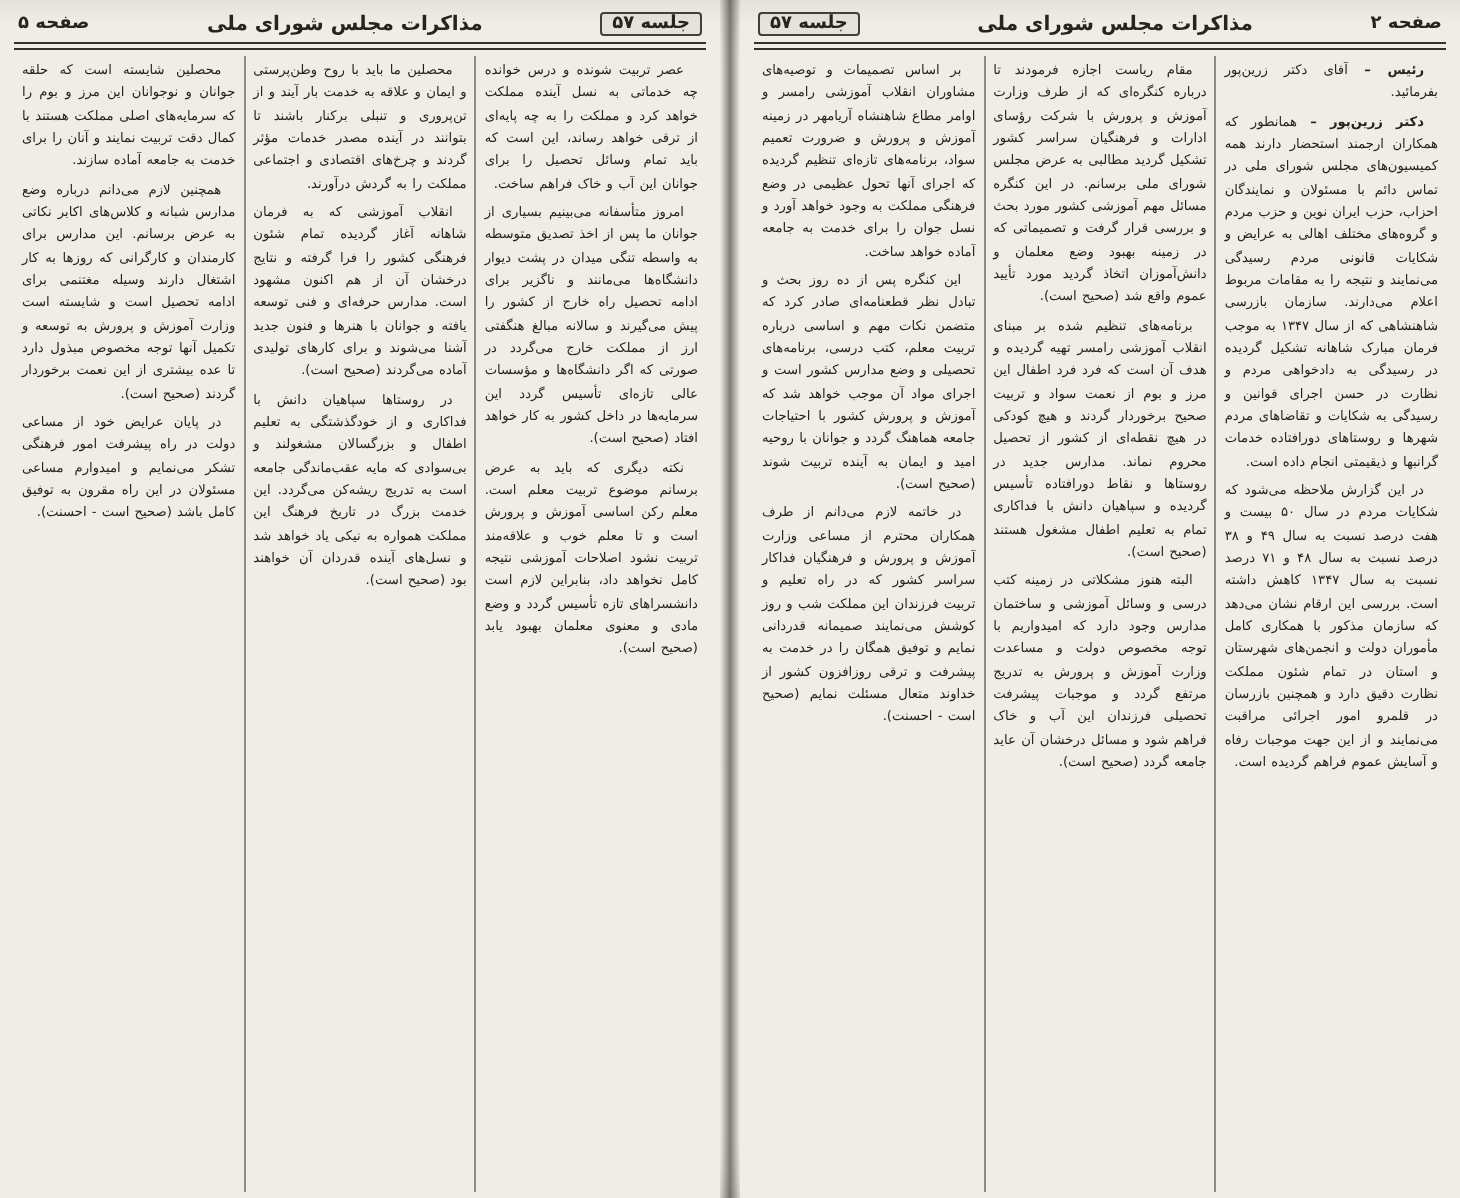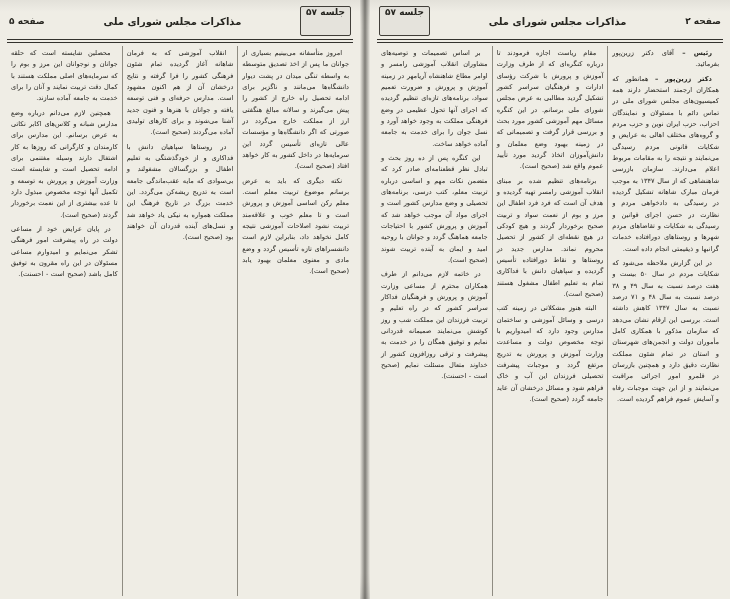--- a/index.html
+++ b/index.html
@@ -35,21 +35,21 @@
     justify-content:space-between;
     align-items:center;
     padding:1px 2px 2px;
     font-weight:bold;
   }
   .head-title { font-size:10px; letter-spacing:.2px; }
   .head-label { font-size:9px;text-align:center; }
   .head-session {
     font-size:9px;
     border:1px solid #413f39;
-    padding:0 5px 18px;
+    padding:0 5px 0;
     border-radius:2px;
     background:rgba(0,0,0,.04);
   }
   .rule {
     height:2px;
     border-top:1px solid #33322d;
     border-bottom:1px solid #33322d;
     margin:1px 0 3px;
   }
   .cols {
@@ -82,24 +82,26 @@
 
   <div class="page">
     <div class="page-head">
       <span class="head-session">جلسه ۵۷</span>
       <span class="head-title">مذاکرات مجلس شورای ملی</span>
       <span class="head-label">صفحه ۵</span>
     </div>
     <div class="rule"></div>
     <div class="cols">
       <section class="col">
+          <p class="para">عصر تربیت شونده و درس خوانده چه خدماتی به نسل آینده مملکت خواهد کرد و مملکت را به چه پایه‌ای از ترقی خواهد رساند، این است که باید تمام وسائل تحصیل را برای جوانان این آب و خاک فراهم ساخت.</p>
           <p class="para">امروز متأسفانه می‌بینیم بسیاری از جوانان ما پس از اخذ تصدیق متوسطه به واسطه تنگی میدان در پشت دیوار دانشگاه‌ها می‌مانند و ناگزیر برای ادامه تحصیل راه خارج از کشور را پیش می‌گیرند و سالانه مبالغ هنگفتی ارز از مملکت خارج می‌گردد در صورتی که اگر دانشگاه‌ها و مؤسسات عالی تازه‌ای تأسیس گردد این سرمایه‌ها در داخل کشور به کار خواهد افتاد (صحیح است).</p>
           <p class="para">نکته دیگری که باید به عرض برسانم موضوع تربیت معلم است. معلم رکن اساسی آموزش و پرورش است و تا معلم خوب و علاقه‌مند تربیت نشود اصلاحات آموزشی نتیجه کامل نخواهد داد، بنابراین لازم است دانشسراهای تازه تأسیس گردد و وضع مادی و معنوی معلمان بهبود یابد (صحیح است).</p>
         </section>
       <section class="col">
+          <p class="para">محصلین ما باید با روح وطن‌پرستی و ایمان و علاقه به خدمت بار آیند و از تن‌پروری و تنبلی برکنار باشند تا بتوانند در آینده مصدر خدمات مؤثر گردند و چرخ‌های اقتصادی و اجتماعی مملکت را به گردش درآورند.</p>
           <p class="para">انقلاب آموزشی که به فرمان شاهانه آغاز گردیده تمام شئون فرهنگی کشور را فرا گرفته و نتایج درخشان آن از هم اکنون مشهود است. مدارس حرفه‌ای و فنی توسعه یافته و جوانان با هنرها و فنون جدید آشنا می‌شوند و برای کارهای تولیدی آماده می‌گردند (صحیح است).</p>
           <p class="para">در روستاها سپاهیان دانش با فداکاری و از خودگذشتگی به تعلیم اطفال و بزرگسالان مشغولند و بی‌سوادی که مایه عقب‌ماندگی جامعه است به تدریج ریشه‌کن می‌گردد. این خدمت بزرگ در تاریخ فرهنگ این مملکت همواره به نیکی یاد خواهد شد و نسل‌های آینده قدردان آن خواهند بود (صحیح است).</p>
         </section>
       <section class="col">
           <p class="para">محصلین شایسته است که حلقه جوانان و نوجوانان این مرز و بوم را که سرمایه‌های اصلی مملکت هستند با کمال دقت تربیت نمایند و آنان را برای خدمت به جامعه آماده سازند.</p>
           <p class="para">همچنین لازم می‌دانم درباره وضع مدارس شبانه و کلاس‌های اکابر نکاتی به عرض برسانم. این مدارس برای کارمندان و کارگرانی که روزها به کار اشتغال دارند وسیله مغتنمی برای ادامه تحصیل است و شایسته است وزارت آموزش و پرورش به توسعه و تکمیل آنها توجه مخصوص مبذول دارد تا عده بیشتری از این نعمت برخوردار گردند (صحیح است).</p>
           <p class="para">در پایان عرایض خود از مساعی دولت در راه پیشرفت امور فرهنگی تشکر می‌نمایم و امیدوارم مساعی مسئولان در این راه مقرون به توفیق کامل باشد (صحیح است - احسنت).</p>
         </section>
     </div>
   </div>

